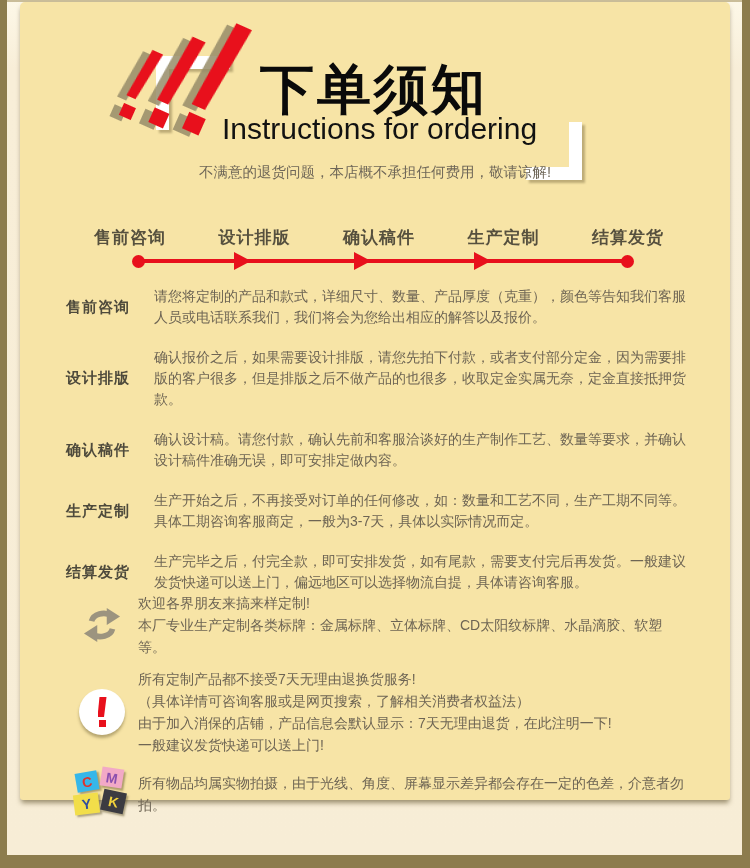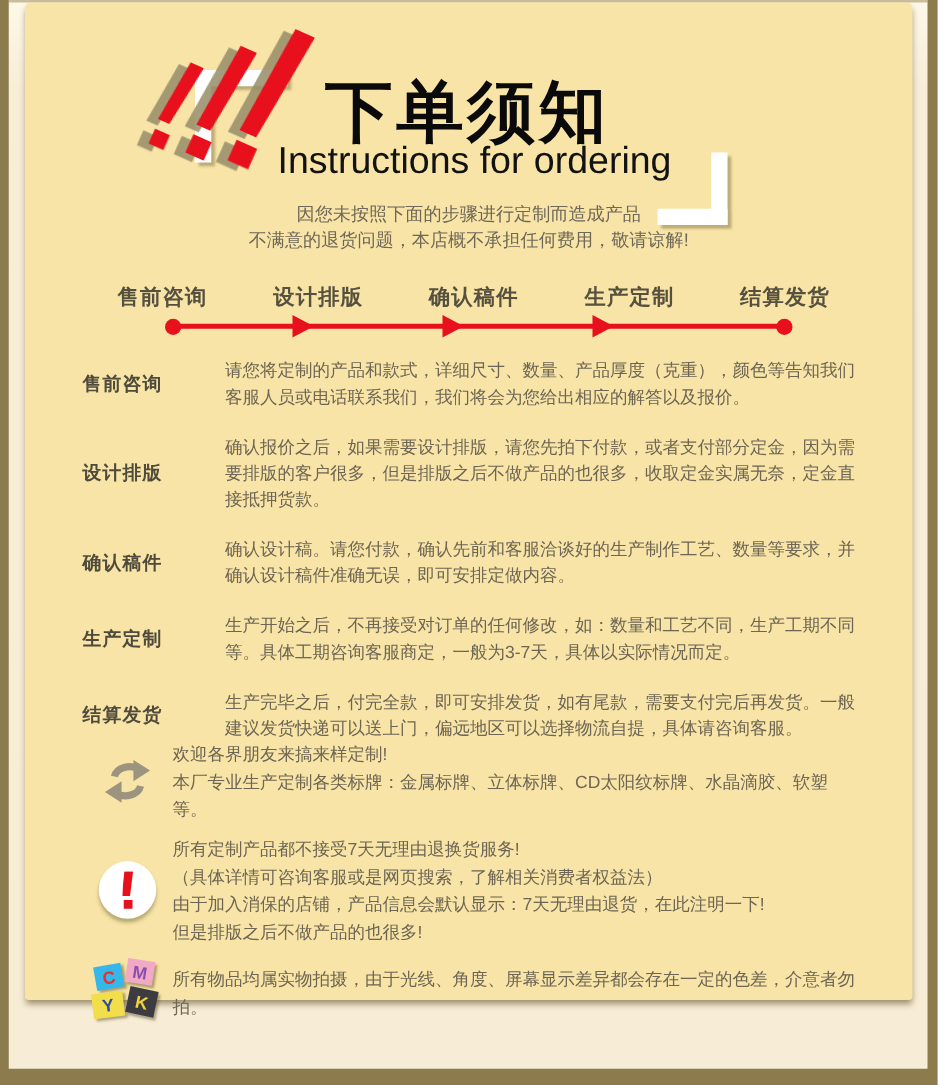--- a/index.html
+++ b/index.html
@@ -59,21 +59,21 @@
   .flow-line { position:absolute; left:118px; width:490px; top:7px; height:4px; background:#e8101c; }
   .flow-dot { position:absolute; width:13px; height:13px; border-radius:50%; background:#e8101c; top:2.5px; }
   .dot-l { left:112px; } .dot-r { left:601px; }
   .flow-arrow { position:absolute; width:0; height:0; top:0;
     border-top:9px solid transparent; border-bottom:9px solid transparent; border-left:17px solid #e8101c; }
   .ar-1 { left:214px; } .ar-2 { left:334px; } .ar-3 { left:454px; }
   
   .sections { position:absolute; left:0; top:284px; width:100%; padding:0 44px 0 46px; }
   .sec-row { display:flex; align-items:center; margin-bottom:19px; }
   .sec-label { width:80px; flex:none; font-size:15px; font-weight:bold; color:#4e4a3c; letter-spacing:1px; }
-  .sec-text { flex:1; margin-left:34px; font-size:14px; color:#6e6554; line-height:21px; }
+  .sec-text { flex:1; margin-left:8px; font-size:14px; color:#6e6554; line-height:21px; }
   
   .notes { position:absolute; left:0; top:590px; width:100%; padding:0 44px 0 46px; }
   .note-row { display:flex; align-items:center; }
   .note-icon-col { width:72px; flex:none; display:flex; justify-content:center; }
   .note-text { flex:1; font-size:14px; color:#6e6554; line-height:22px; }
   .note-a { margin-bottom:10px; }
   .note-b { margin-bottom:12px; }
   .alert-circle { width:46px; height:46px; border-radius:50%; background:#fff;
     box-shadow:0 3px 3px rgba(120,105,60,.5); display:flex; align-items:center; justify-content:center; }
   .alert-circle .abar { width:9px; height:20px; background:#e8101c; clip-path:polygon(22% 0,100% 0,72% 100%,0 100%); margin:0 auto; }
@@ -107,21 +107,20 @@
         <div class="sq"></div>
     </div>
     <div class="excl excl-3">
       <div class="bar"></div>
         <div class="sq"></div>
     </div>
 
     <div class="title">下单须知</div>
     <div class="subtitle">Instructions for ordering</div>
     <div class="intro">
-      <div>因您未按照下面的步骤进行定制而造成产品</div>
       <div>不满意的退货问题，本店概不承担任何费用，敬请谅解!</div>
     </div>
   </div>
 
   <div class="flow-labels">
     <span>售前咨询</span>
     <span>设计排版</span>
     <span>确认稿件</span>
     <span>生产定制</span>
     <span>结算发货</span>
@@ -181,21 +180,21 @@
           <div>
               <div class="abar"></div>
               <div class="asq"></div>
             </div>
         </div>
       </div>
       <div class="note-text">
         <div>所有定制产品都不接受7天无理由退换货服务!</div>
         <div>（具体详情可咨询客服或是网页搜索，了解相关消费者权益法）</div>
         <div>由于加入消保的店铺，产品信息会默认显示：7天无理由退货，在此注明一下!</div>
-        <div>但是排版之后不做产品的也很多!</div>
+        <div>一般建议发货快递可以送上门!</div>
       </div>
     </div>
 
     <div class="note-row">
       <div class="note-icon-col">
         <div class="cmyk">
           <div class="tile tile-c">C</div>
           <div class="tile tile-m">M</div>
           <div class="tile tile-y">Y</div>
           <div class="tile tile-k">K</div>

